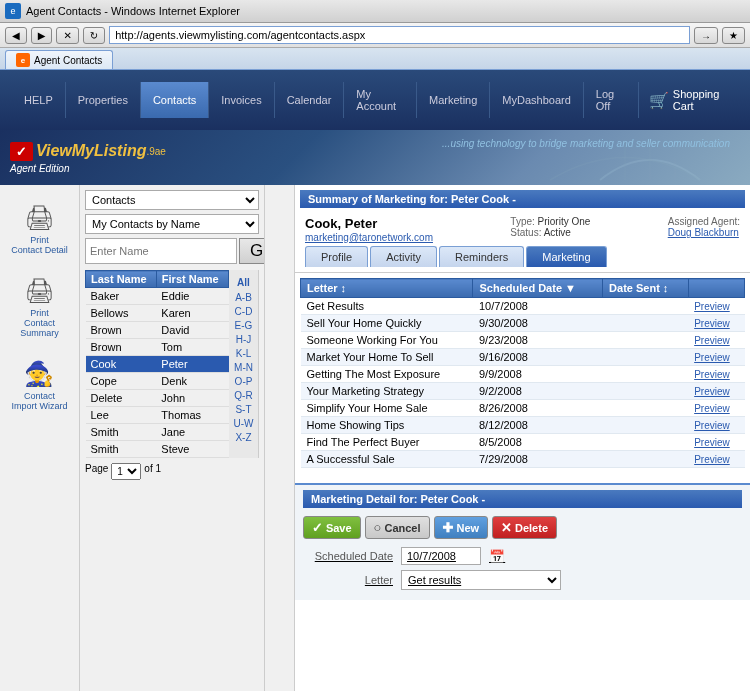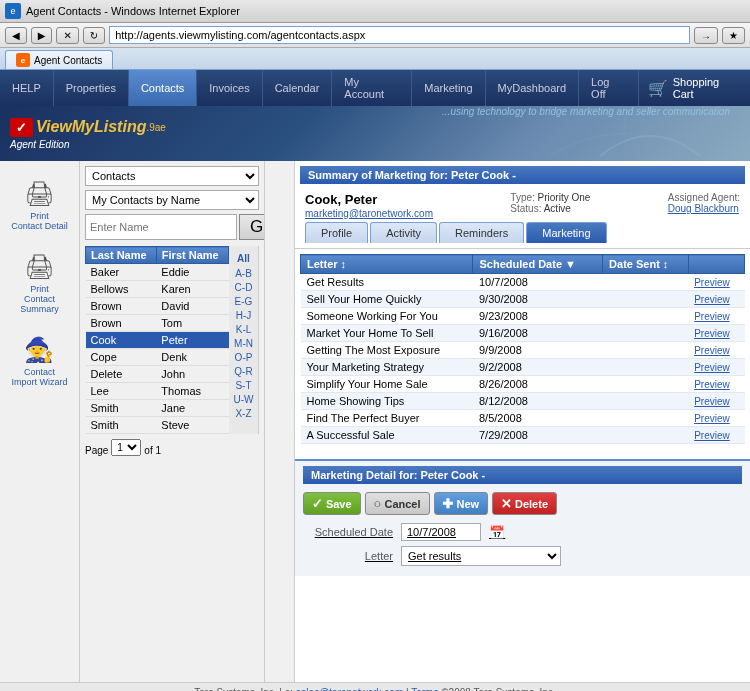--- a/index.html
+++ b/index.html
@@ -9,35 +9,35 @@
     .browser-titlebar { background: linear-gradient(to bottom, #e8e8e8, #d0d0d0); padding: 3px 5px; font-size: 11px; border-bottom: 1px solid #999; display: flex; align-items: center; gap: 5px; }
     .browser-icon { width: 16px; height: 16px; background: #1a6bbf; border-radius: 2px; display: inline-flex; align-items: center; justify-content: center; color: white; font-size: 9px; }
     .browser-toolbar { background: linear-gradient(to bottom, #f5f5f5, #e0e0e0); padding: 3px 5px; border-bottom: 1px solid #aaa; display: flex; align-items: center; gap: 4px; }
     .browser-btn { background: linear-gradient(to bottom, #f0f0f0, #d8d8d8); border: 1px solid #888; border-radius: 3px; padding: 2px 6px; font-size: 10px; cursor: pointer; }
     .address-bar { flex: 1; border: 1px solid #7a9fd4; padding: 2px 5px; font-size: 11px; background: white; }
     .browser-tab-bar { background: linear-gradient(to bottom, #d8e4f0, #c5d5e8); padding: 2px 5px 0; border-bottom: 1px solid #7a9fd4; display: flex; align-items: flex-end; }
     .browser-tab { background: linear-gradient(to bottom, #f0f5fb, #dce8f5); border: 1px solid #7a9fd4; border-bottom: none; padding: 2px 10px; font-size: 10px; border-radius: 3px 3px 0 0; display: flex; align-items: center; gap: 4px; }
     .tab-icon { width: 14px; height: 14px; background: #ff6600; border-radius: 2px; display: inline-flex; align-items: center; justify-content: center; color: white; font-size: 8px; font-weight: bold; }
 
     
-    .main-nav { background: linear-gradient(to bottom, #2a4a7a, #1a3060); padding: 0; display: flex; align-items: stretch; }
+    .main-nav { background: linear-gradient(to bottom, #2a4a7a, #1a3060); padding: 12px; display: flex; align-items: stretch; }
     .nav-item { color: #ccd; padding: 6px 12px; font-size: 11px; cursor: pointer; display: flex; align-items: center; border-right: 1px solid #3a5a8a; }
     .nav-item:hover, .nav-item.active { background: linear-gradient(to bottom, #4a7abf, #2a5a9f); color: white; }
     .nav-item.active { background: linear-gradient(to bottom, #5a8acf, #3a6aaf); }
     .nav-cart { margin-left: auto; color: white; padding: 5px 10px; display: flex; align-items: center; gap: 4px; font-size: 11px; cursor: pointer; }
     .cart-icon { font-size: 16px; }
 
     
     .header-banner { background: linear-gradient(135deg, #1a3060 0%, #2a5080 40%, #6a8ab0 70%, #8aaac0 100%); height: 55px; display: flex; align-items: center; padding: 5px 10px; position: relative; overflow: hidden; }
     .logo-area { display: flex; align-items: center; }
     .logo-box { background: #cc0000; color: white; padding: 2px 6px; font-size: 13px; font-weight: bold; border-radius: 2px; margin-right: 3px; }
     .logo-text { color: #f0c040; font-size: 16px; font-weight: bold; font-style: italic; }
     .logo-sub { color: #f0c040; font-size: 10px; }
     .logo-edition { color: white; font-size: 10px; margin-top: 2px; font-style: italic; }
-    .tagline { position: absolute; right: 20px; top: 0; color: #90c0e0; font-size: 10px; font-style: italic; }
+    .tagline { position: absolute; right: 20px; top: 8px; color: #90c0e0; font-size: 10px; font-style: italic; }
     .bridge-bg { position: absolute; right: 0; top: 0; width: 300px; height: 55px; opacity: 0.4; }
 
     
     .content-wrapper { display: flex; height: calc(691px - 145px - 25px); }
 
     
     .sidebar { width: 80px; background: #f0f0f0; border-right: 1px solid #ccc; padding: 5px; display: flex; flex-direction: column; align-items: center; gap: 10px; padding-top: 15px; }
     .sidebar-btn { display: flex; flex-direction: column; align-items: center; cursor: pointer; font-size: 9px; color: #2a5a9f; text-align: center; }
     .sidebar-icon { width: 40px; height: 35px; display: flex; align-items: center; justify-content: center; }
 
@@ -56,21 +56,21 @@
     .contact-table td { padding: 2px 5px; border-bottom: 1px solid #ddd; cursor: pointer; }
     .contact-table tr.selected td { background: #2a5aaf; color: white; }
     .contact-table tr.selected td { background: #2a5aaf; color: white; }
 
     
     .alpha-panel { width: 30px; background: #e8e8e8; border-right: 1px solid #ccc; display: flex; flex-direction: column; align-items: center; padding-top: 5px; gap: 1px; overflow-y: auto; }
     .alpha-btn { font-size: 10px; color: #2a5aaf; cursor: pointer; padding: 1px 3px; text-align: center; white-space: nowrap; }
     .alpha-all { font-size: 10px; color: #2a5aaf; font-weight: bold; padding: 2px 3px; cursor: pointer; }
 
     
-    .pagination { display: flex; align-items: flex-end; gap: 3px; font-size: 10px; margin-top: 5px; }
+    .pagination { display: flex; align-items: flex-start; gap: 3px; font-size: 10px; margin-top: 5px; }
     .pagination select { padding: 1px; font-size: 10px; }
 
     
     .main-panel { flex: 1; display: flex; flex-direction: column; overflow: hidden; }
 
     
     .summary-panel { background: white; border-bottom: 1px solid #ccc; padding: 5px; }
     .summary-header { background: linear-gradient(to bottom, #4a7abf, #2a5aaf); color: white; padding: 3px 8px; font-size: 11px; font-weight: bold; margin-bottom: 5px; }
     .contact-info { display: flex; justify-content: space-between; padding: 3px 5px; }
     .contact-name { font-weight: bold; font-size: 13px; }

